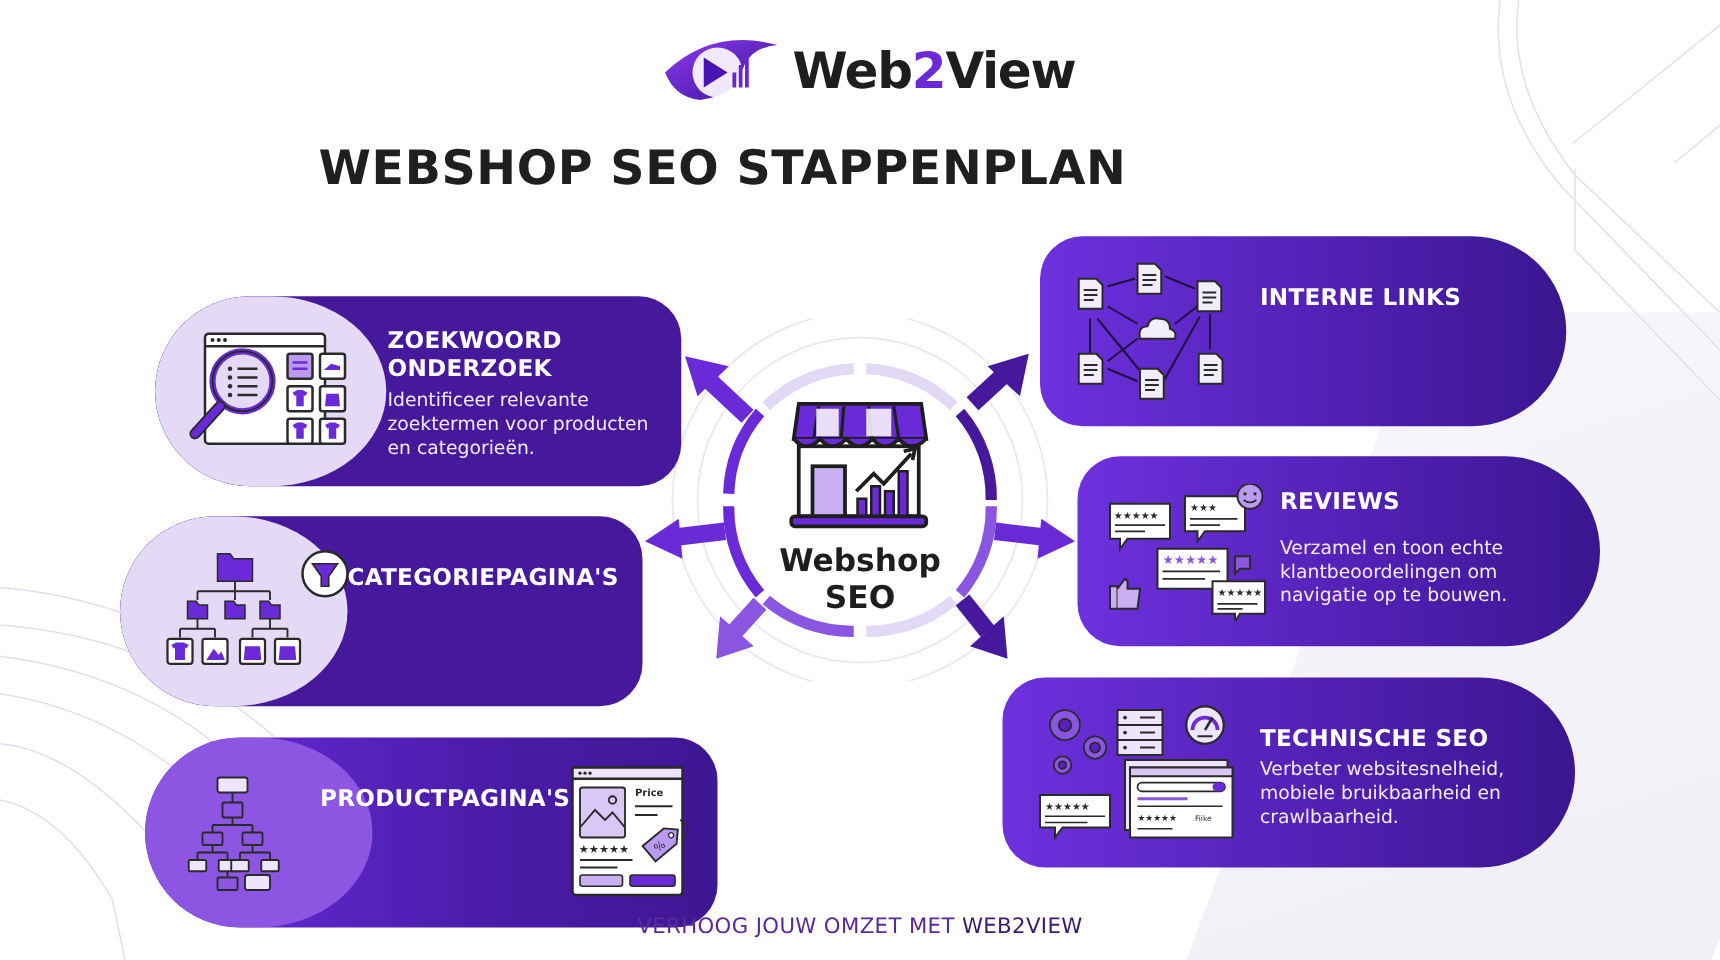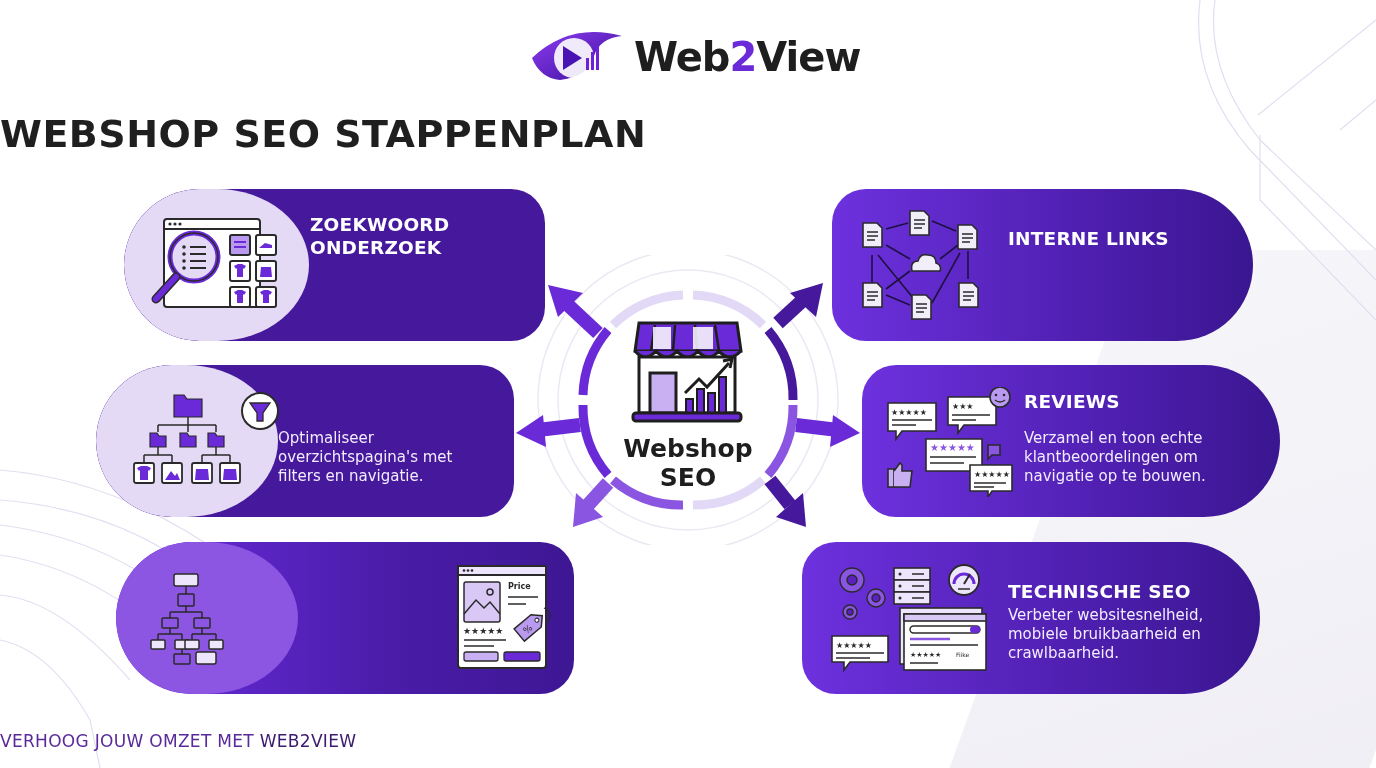--- a/index.html
+++ b/index.html
@@ -7,44 +7,44 @@
   body { position: relative; font-family: "Liberation Sans", sans-serif; color: #1c1c1c; }
 
   .bg-deco { position: absolute; inset: 0; pointer-events: none; }
   .bg-shape-right { position: absolute; right: -80px; top: 250px; width: 420px; height: 560px; background: linear-gradient(160deg, #f4f3f8 0%, #eceaf2 100%); transform: skewX(-20deg); border-radius: 40px; opacity: .8; }
 
   .logo { position: absolute; left: 530px; top: 28px; display: flex; align-items: center; gap: 6px; }
   .logo-mark { width: 98px; height: 58px; }
   .logo-text { font-family: "DejaVu Sans", sans-serif; font-weight: bold; font-size: 40px; letter-spacing: -1px; color: #1e1e1e; }
   .logo-text .two { color: #6a2ad8; }
 
-  .title { position: absolute; left: 0; width: 1156px; top: 112px; text-align: left; font-family: "DejaVu Sans", sans-serif; font-size: 38px; font-weight: bold; letter-spacing: 0.5px; color: #1f1f1f; }
+  .title { position: absolute; left: 0; width: 1156px; top: 112px; text-align: center; font-family: "DejaVu Sans", sans-serif; font-size: 38px; font-weight: bold; letter-spacing: 0.5px; color: #1f1f1f; }
 
   .card { position: absolute; height: 152px; border-radius: 70px 40px 40px 70px; color: #fff; overflow: hidden; }
-  .card.left { border-radius: 76px 34px 34px 76px; }
+  .card.left { border-radius: 76px 34px 34px 76px; margin-top: 48px; }
   .card.right { border-radius: 34px 76px 76px 34px; }
   .card .circle { position: absolute; left: 0; top: 0; height: 152px; width: 176px; border-radius: 0 76px 76px 0; }
   .card-title { position: absolute; font-family: "DejaVu Sans", sans-serif; font-weight: bold; font-size: 18.5px; line-height: 23px; color: #fff; letter-spacing: .2px; }
   .card-desc { position: absolute; font-family: "DejaVu Sans", sans-serif; font-size: 15px; line-height: 19px; color: #f2ecff; }
   .icon-box { position: absolute; }
 
   #c1 { left: 124px; top: 189px; width: 421px; background: #46199c; }
   #c1 .circle { background: #e4daf6; width: 185px; border-radius: 76px 92px 92px 76px / 76px 76px 76px 76px; }
   #c2 { left: 96px; top: 365px; width: 418px; background: #46199c; }
   #c2 .circle { background: #e4daf6; width: 182px; border-radius: 76px 92px 92px 76px / 76px; }
   #c3 { left: 116px; top: 542px; width: 458px; background: linear-gradient(90deg, #6b2de0 0%, #4a1ca8 60%, #3e1794 100%); }
   #c3 .circle { background: #8c55e2; width: 182px; border-radius: 76px 92px 92px 76px / 76px; }
   #c4 { left: 832px; top: 189px; width: 421px; background: linear-gradient(90deg, #6d31de 0%, #4f1fb0 60%, #3a1690 100%); }
   #c5 { left: 862px; top: 365px; width: 418px; background: linear-gradient(90deg, #6d31de 0%, #4f1fb0 60%, #3a1690 100%); }
   #c6 { left: 802px; top: 542px; width: 458px; background: linear-gradient(90deg, #6d31de 0%, #4f1fb0 60%, #3a1690 100%); }
 
   .hub { position: absolute; left: 498px; top: 255px; width: 380px; height: 290px; }
   .hub-text { position: absolute; left: 0; width: 1376px; top: 434px; text-align: center; font-family: "DejaVu Sans", sans-serif; font-weight: bold; font-size: 25px; line-height: 29px; color: #1e1e1e; }
 
-  .footer { position: absolute; left: 0; width: 1376px; top: 731px; text-align: left; font-family: "DejaVu Sans", sans-serif; font-size: 17px; letter-spacing: .3px; color: #5a2a9a; }
+  .footer { position: absolute; left: 0; width: 1376px; top: 731px; text-align: center; font-family: "DejaVu Sans", sans-serif; font-size: 17px; letter-spacing: .3px; color: #5a2a9a; }
   .footer .brand { color: #3b1a70; }
 </style>
 </head>
 <body>
 
 <div class="bg-deco">
   <div class="bg-shape-right"></div>
   <svg width="1376" height="768" style="position:absolute;left:0;top:0">
     <g fill="none" stroke="#e2def0" stroke-width="1.2">
       <path d="M0 470 Q 120 480 230 560"></path>
@@ -183,20 +183,25 @@
         <circle cx="34" cy="46" r="1.8"></circle>
         <circle cx="34" cy="53" r="1.8"></circle>
       </g>
     <path d="M 26 62 L 6 84" stroke="#2a2a2a" stroke-width="9" stroke-linecap="round"></path>
     <path d="M 26 62 L 6 84" stroke="#6a2ad8" stroke-width="6" stroke-linecap="round"></path>
   </svg>
   <div class="card-title" style="left:186px;top:24px">
     <div>ZOEKWOORD</div>
     <div>ONDERZOEK</div>
   </div>
+  <div class="card-desc" style="left:186px;top:74px">
+    <div>Identificeer relevante</div>
+    <div>zoektermen voor producten</div>
+    <div>en categorieën.</div>
+  </div>
 </div>
 
 <div class="card left" id="c2">
   <div class="circle"></div>
   <svg class="icon-box" style="left:32px;top:20px" width="160" height="110" viewBox="0 0 160 110">
     <g fill="#6a2ad8" stroke="#2a2a2a" stroke-width="1.2">
       <path d="M 46 10 L 56 10 L 59 14 L 74 14 L 74 32 L 46 32 Z"></path>
       <path d="M 22 48 L 29 48 L 31 51 L 38 51 L 38 62 L 22 62 Z"></path>
       <path d="M 52 48 L 59 48 L 61 51 L 68 51 L 68 62 L 52 62 Z"></path>
       <path d="M 80 48 L 87 48 L 89 51 L 96 51 L 96 62 L 80 62 Z"></path>
@@ -214,25 +219,21 @@
     </g>
     <g fill="#6a2ad8">
       <path d="M9 83 L 13 81 L 19 81 L 23 83 L 21 86 L 20 85 L 20 95 L 12 95 L 12 85 L 11 86 Z"></path>
       <path d="M37 95 L 43 86 L 47 91 L 49 88 L 52 95 Z"></path>
       <path d="M68 84 L 80 84 L 81 95 L 67 95 Z"></path>
       <path d="M96 84 L 108 84 L 109 95 L 95 95 Z"></path>
     </g>
     <circle cx="132" cy="26" r="18" fill="#fff" stroke="#2a2a2a" stroke-width="2"></circle>
     <path d="M 122 18 L 142 18 L 135 28 L 135 36 L 129 36 L 129 28 Z" fill="#6a2ad8" stroke="#2a2a2a" stroke-width="1.3"></path>
   </svg>
-  <div class="card-desc" style="left:182px;top:64px">
-    <div>Optimaliseer</div>
-    <div>overzichtspagina's met</div>
-    <div>filters en navigatie.</div>
-  </div>
+  <div class="card-title" style="left:182px;top:38px">CATEGORIEPAGINA'S</div>
 </div>
 
 <div class="card left" id="c3">
   <div class="circle"></div>
   <svg class="icon-box" style="left:26px;top:28px" width="90" height="96" viewBox="0 0 90 96">
     <g stroke="#2a2a2a" stroke-width="1.5" fill="none">
       <path d="M 44 16 L 44 24 M 44 36 L 44 42 M 28 42 L 60 42 M 28 42 L 28 48 M 60 42 L 60 48"></path>
       <path d="M 28 58 L 28 64 M 16 64 L 40 64 M 16 64 L 16 70 M 40 64 L 40 70"></path>
       <path d="M 60 58 L 60 64 M 50 64 L 74 64 M 50 64 L 50 70 M 74 64 L 74 70 M 40 78 L 40 84"></path>
     </g>
@@ -242,20 +243,21 @@
       <rect x="20" y="48" width="16" height="10" rx="1" fill="#8c55e2"></rect>
       <rect x="52" y="48" width="16" height="10" rx="1" fill="#8c55e2"></rect>
       <rect x="9" y="70" width="14" height="9" rx="1" fill="#ede5fb"></rect>
       <rect x="33" y="70" width="14" height="9" rx="1" fill="#ede5fb"></rect>
       <rect x="43" y="70" width="14" height="9" rx="1" fill="#ede5fb"></rect>
       <rect x="67" y="70" width="14" height="9" rx="1" fill="#ede5fb"></rect>
       <rect x="32" y="84" width="16" height="10" rx="1" fill="#8c55e2"></rect>
       <rect x="54" y="82" width="20" height="12" rx="2" fill="#ede5fb"></rect>
     </g>
   </svg>
+  <div class="card-title" style="left:140px;top:38px">PRODUCTPAGINA'S</div>
   <svg class="icon-box" style="left:340px;top:22px" width="100" height="110" viewBox="0 0 100 110">
     <rect x="2" y="2" width="88" height="102" rx="3" fill="#fff" stroke="#2a2a2a" stroke-width="2"></rect>
     <rect x="2" y="2" width="88" height="9" fill="#ede5fb" stroke="#2a2a2a" stroke-width="2"></rect>
     <circle cx="8" cy="6.5" r="1.3" fill="#2a2a2a"></circle>
       <circle cx="12" cy="6.5" r="1.3" fill="#2a2a2a"></circle>
       <circle cx="16" cy="6.5" r="1.3" fill="#2a2a2a"></circle>
     <rect x="8" y="18" width="36" height="40" rx="2" fill="#d9c8f6" stroke="#2a2a2a" stroke-width="1.5"></rect>
     <path d="M 8 50 L 20 36 L 28 44 L 34 38 L 44 50" fill="none" stroke="#2a2a2a" stroke-width="1.5"></path>
     <circle cx="34" cy="28" r="3" fill="none" stroke="#2a2a2a" stroke-width="1.5"></circle>
     <text x="52" y="25" font-size="8" font-family="DejaVu Sans, sans-serif" font-weight="bold" fill="#2a2a2a">Price</text>

